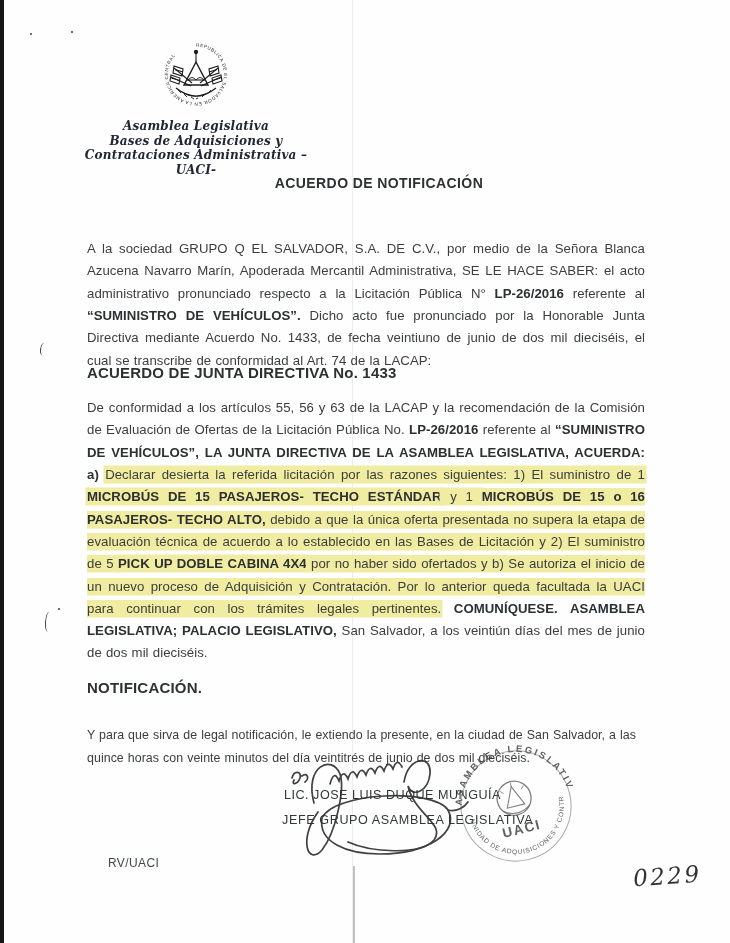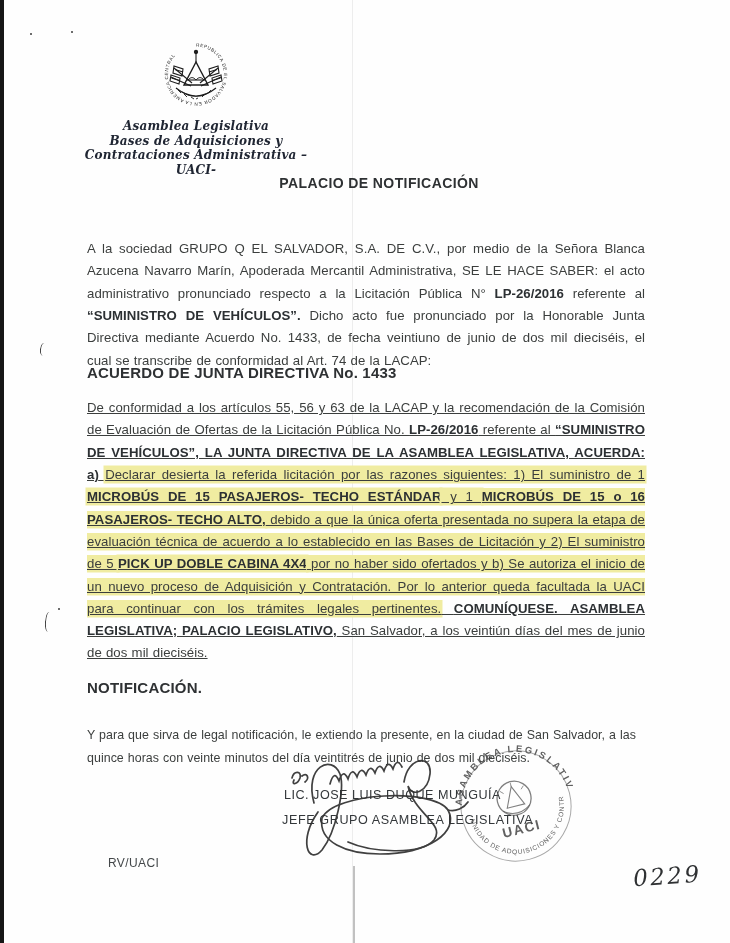--- a/index.html
+++ b/index.html
@@ -33,21 +33,21 @@
   }
 
   
   .para{
     position:absolute;left:87px;width:558px;text-align:justify;
     font-size:13.2px;line-height:22.3px;letter-spacing:.05px;word-spacing:.5px;
   }
   .para1{top:225px;}
   .heading{position:absolute;left:87px;font-weight:700;font-size:15px;color:#2e3133;letter-spacing:.2px;}
   .h-acuerdo{top:364px;}
-  .para2{top:384px;text-decoration:underline;}
+  .para2{top:384px;}
   .h-notifiquese{top:679px;}
   .closing{top:712px;font-size:12.4px;line-height:22.5px;width:566px;text-align:left;}
   .b{font-weight:700;color:#2c3033;}
   .hl{background:#f0eca1;box-shadow:0 0 0 1.5px #f0eca1;}
 
   
   .sig-name{position:absolute;left:284px;top:788px;font-size:12.6px;letter-spacing:.5px;color:#33373a;}
   .sig-title{position:absolute;left:282px;top:813px;font-size:12.6px;letter-spacing:.6px;color:#33373a;}
   .scrawl{position:absolute;left:262px;top:748px;}
   .stamp{position:absolute;left:446px;top:742px;transform:rotate(-14deg);opacity:.88;}
@@ -109,21 +109,21 @@
       <path d="M24,52 q14,9 28,0" stroke-width="0.8"></path>
     </g>
   </svg>
 
   <div class="org-text">
     <div>Asamblea Legislativa</div>
     <div>Bases de Adquisiciones y</div>
     <div>Contrataciones Administrativa –UACI-</div>
   </div>
 
-  <div class="doc-title">PALACIO DE NOTIFICACIÓN</div>
+  <div class="doc-title">ACUERDO DE NOTIFICACIÓN</div>
 
   <p class="para para1"><span>A la sociedad GRUPO Q EL SALVADOR, S.A. DE C.V., por medio de la Señora Blanca Azucena Navarro Marín, Apoderada Mercantil Administrativa, SE LE HACE SABER: el acto administrativo pronunciado respecto a la Licitación Pública N° </span><span class="b">LP-26/2016</span><span> referente al </span><span class="b">“SUMINISTRO DE VEHÍCULOS”.</span><span> Dicho acto fue pronunciado por la Honorable Junta Directiva mediante Acuerdo No. 1433, de fecha veintiuno de junio de dos mil dieciséis, el cual se transcribe de conformidad al Art. 74 de la LACAP:</span></p>
 
   <div class="heading h-acuerdo">ACUERDO DE JUNTA DIRECTIVA No. 1433</div>
 
   <p class="para para2"><span>De conformidad a los artículos 55, 56 y 63 de la LACAP y  la recomendación de la Comisión de Evaluación de Ofertas de la Licitación Pública No. </span><span class="b">LP-26/2016</span><span> referente al </span><span class="b">“SUMINISTRO DE VEHÍCULOS”, LA JUNTA DIRECTIVA DE LA ASAMBLEA LEGISLATIVA, ACUERDA: a)</span><span> </span><span class="hl">Declarar desierta la referida licitación por las razones siguientes: 1) El suministro de 1 </span><span class="b hl">MICROBÚS DE 15 PASAJEROS- TECHO ESTÁNDAR</span><span class="hl"> y 1 </span><span class="b hl">MICROBÚS DE 15 o 16 PASAJEROS- TECHO ALTO,</span><span class="hl"> debido a que la única oferta presentada no supera la etapa de evaluación técnica de acuerdo a lo establecido en las Bases de Licitación y 2) El suministro de 5 </span><span class="b hl">PICK UP DOBLE CABINA 4X4</span><span class="hl"> por no haber sido  ofertados y b) Se autoriza el inicio de  un nuevo proceso de Adquisición y Contratación. Por lo anterior queda facultada la UACI para continuar con los trámites legales pertinentes.</span><span> </span><span class="b">COMUNÍQUESE. ASAMBLEA LEGISLATIVA; PALACIO LEGISLATIVO,</span><span> San Salvador, a los veintiún días del mes de junio de dos mil dieciséis.</span></p>
 
   <div class="heading h-notifiquese">NOTIFICACIÓN.</div>
 
   <p class="para closing">Y para que sirva de legal notificación, le extiendo la presente, en la ciudad de San Salvador, a las quince horas con veinte minutos del día veintitrés de junio de dos mil dieciséis.</p>

